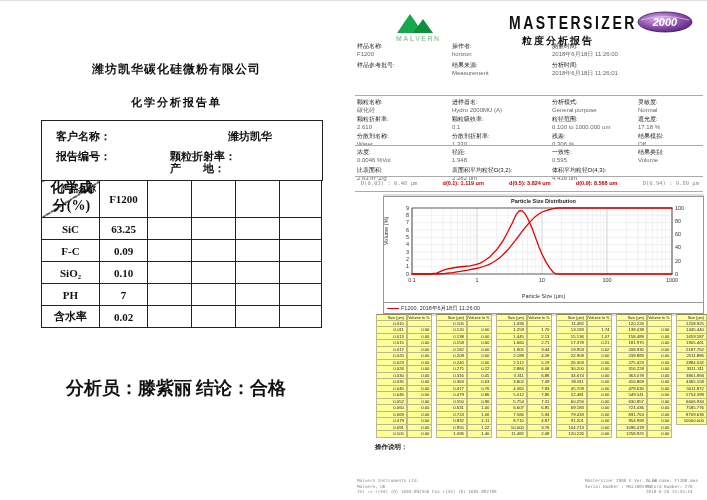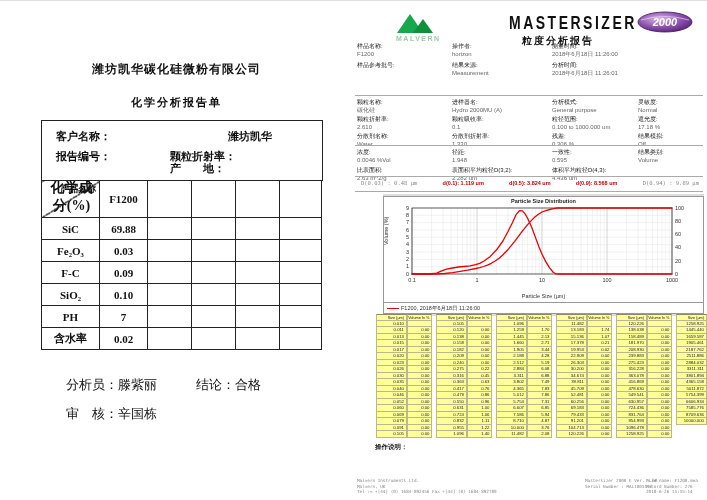--- a/index.html
+++ b/index.html
@@ -11,21 +11,21 @@
   #lr-company{top:60px;font-size:12px;letter-spacing:1px;}
   #lr-doctitle{top:94px;font-size:11px;letter-spacing:2px;}
   #lr-infobox{position:absolute;left:41px;top:119px;width:280px;height:60px;border:1px solid #222;border-bottom:none;font-weight:bold;font-size:11px;}
   .info-item{position:absolute;white-space:nowrap;}
   #chem-table{position:absolute;left:41px;top:179px;border-collapse:collapse;table-layout:fixed;}
   #chem-table td{border:1px solid #222;font-weight:bold;font-size:11px;text-align:center;padding:0;height:21px;}
   #chem-table td.diag{height:36px;position:relative;
     background:linear-gradient(to bottom right,transparent calc(50% - 0.6px),#222 calc(50% - 0.6px),#222 calc(50% + 0.6px),transparent calc(50% + 0.6px));}
   .diag-top{position:absolute;top:2px;right:3px;font-size:9px;}
   .diag-bottom{position:absolute;bottom:2px;left:2px;font-size:14px;}
-  .lr-sign{position:absolute;font-weight:normal;font-size:13px;white-space:nowrap;}
+  .lr-sign{position:absolute;font-weight:bold;font-size:18px;white-space:nowrap;}
   
   #right-report{position:absolute;left:353px;top:0;width:354px;height:500px;color:#222;}
   #brand-row{position:absolute;left:0;top:6px;width:354px;height:40px;}
   #malvern-logo{position:absolute;left:40px;top:2px;}
   #malvern-logo text{font-size:7px;font-weight:bold;fill:#9cc9a8;letter-spacing:1.5px;}
   #ms-word{position:absolute;left:156px;top:6px;font-size:14px;font-weight:bold;letter-spacing:2.5px;color:#111;transform:scaleY(1.25);transform-origin:0 0;white-space:nowrap;}
   #ms-badge{position:absolute;left:284px;top:4px;}
   #ms-cn-title{position:absolute;left:169px;top:27px;font-size:10px;font-weight:bold;color:#111;letter-spacing:2px;}
   .rule{position:absolute;left:2px;width:348px;border-top:1px solid #aaa;}
   .grid{position:absolute;left:4px;display:grid;}
@@ -92,29 +92,21 @@
               <span class="diag-bottom">化学成分(%)</span>
             </td>
             <td>F1200</td>
             <td></td>
             <td></td>
             <td></td>
             <td></td>
           </tr>
           <tr>
             <td>SiC</td>
-            <td>69.88</td>
-            <td></td>
-            <td></td>
-            <td></td>
-            <td></td>
-          </tr>
-          <tr>
-            <td>Fe₂O₃</td>
-            <td>0.03</td>
+            <td>63.25</td>
             <td></td>
             <td></td>
             <td></td>
             <td></td>
           </tr>
           <tr>
             <td>F-C</td>
             <td>0.09</td>
             <td></td>
             <td></td>
@@ -146,23 +138,20 @@
             <td></td>
           </tr>
         </tbody>
     </table>
 
     <div class="lr-sign" style="left:66px;top:375px;">
       <span>分析员：</span><span>滕紫丽</span>
     </div>
     <div class="lr-sign" style="left:196px;top:375px;">
       <span>结论：</span><span>合格</span>
-    </div>
-    <div class="lr-sign" style="left:66px;top:404px;">
-      <span>审　核：</span><span>辛国栋</span>
     </div>
   </div>
 
   <div id="right-report">
 
     <div id="brand-row">
       <svg id="malvern-logo" width="56" height="34" viewBox="0 0 56 34">
         <polygon points="4,24 17,5 30,24" fill="#17a84b"></polygon>
         <polygon points="20,24 30,10 40,24" fill="#0e8f3c"></polygon>
         <text x="3" y="32">MALVERN</text>

